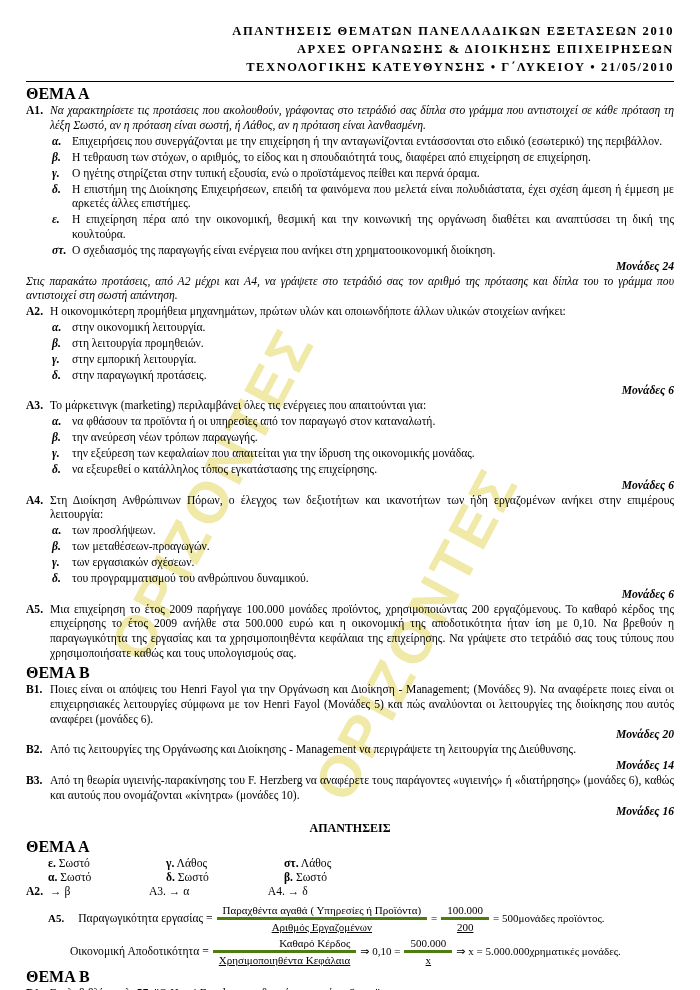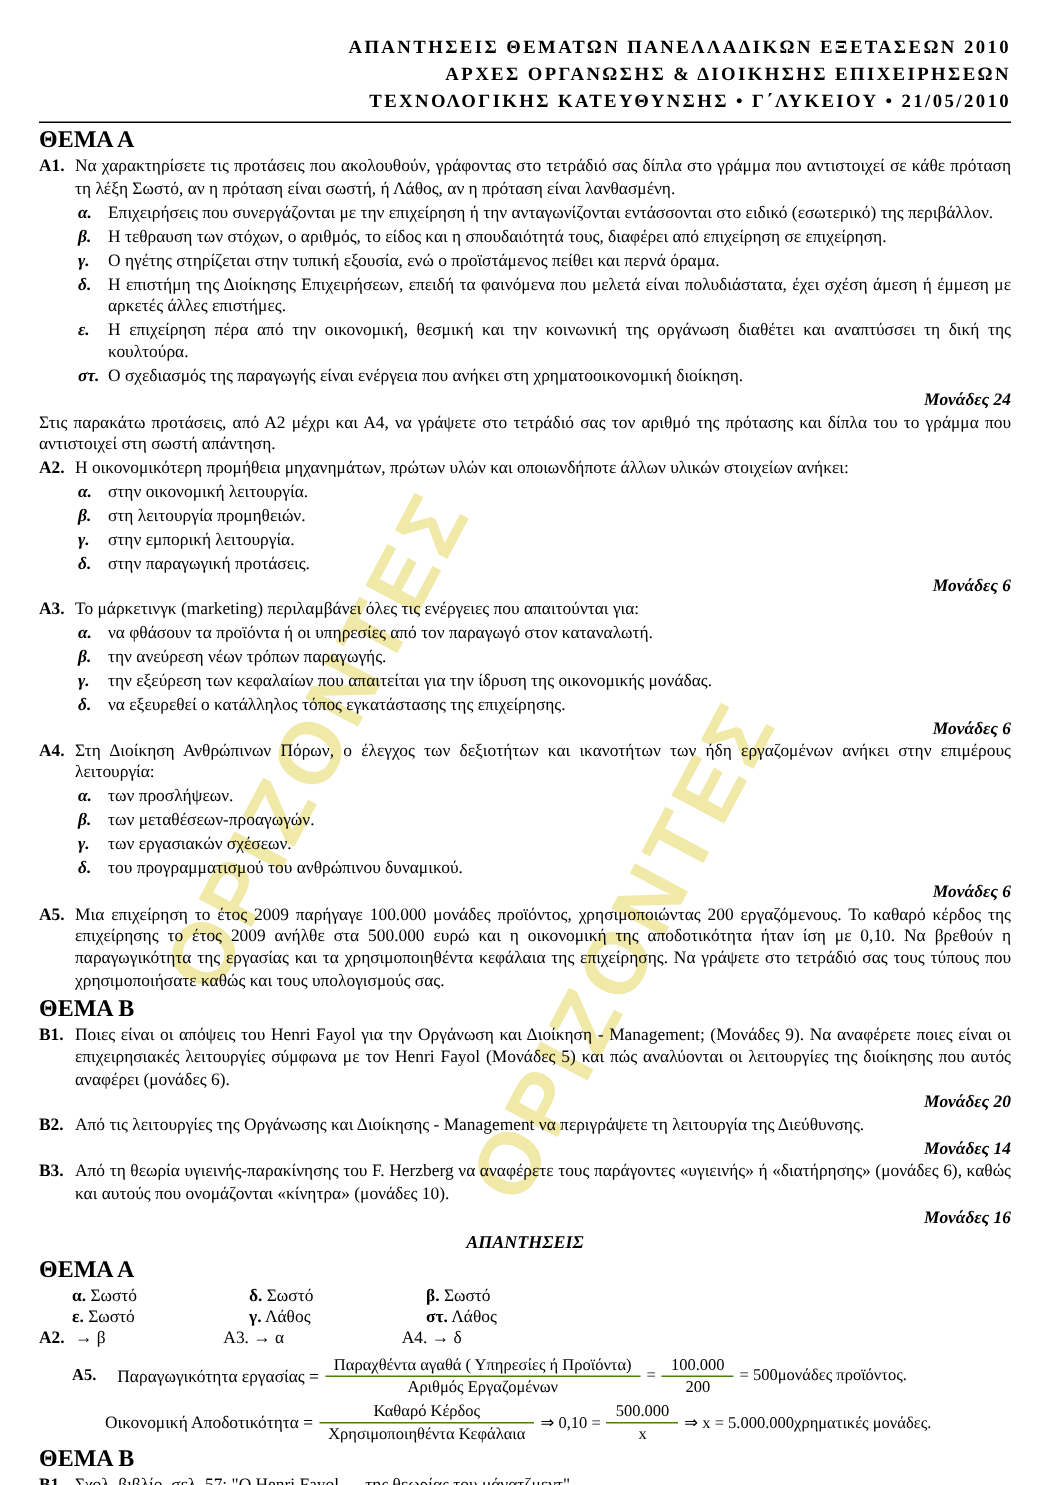--- a/index.html
+++ b/index.html
@@ -10,30 +10,30 @@
   .wm1{left:96px;top:640px;}
   .wm2{left:300px;top:780px;}
   .content{position:relative;z-index:2;}
   .hdr{text-align:right;font-weight:bold;letter-spacing:1.6px;font-size:12.5px;line-height:1.45;}
   .rule{border-top:1.6px solid #000;margin:5px 0 3px 0;}
   .sec{font-weight:bold;font-size:16px;margin:2px 0 1px 0;}
   .row{display:flex;align-items:flex-start;font-size:11.6px;line-height:1.28;margin-bottom:1px;}
   .lbl{font-weight:bold;flex:0 0 auto;width:24px;}
   .sub{flex:0 0 auto;width:20px;font-weight:bold;font-style:italic;text-align:left;}
   .txt{flex:1 1 auto;text-align:justify;}
-  .it{}
+  .it{font-style:italic;}
   .b{font-weight:bold;}
   .indent1{padding-left:26px;}
   .mon{text-align:right;font-weight:bold;font-style:italic;font-size:11.6px;margin:1px 0 2px 0;}
-  .ans-title{text-align:center;font-weight:bold;font-size:12px;margin:3px 0 2px 0;font-style:italic;}
+  .ans-title{text-align:center;font-weight:bold;font-size:12px;margin:3px 0 2px 0;}
   .a1grid{display:flex;font-size:11.6px;padding-left:22px;margin-bottom:1px;}
   .a1cell{width:118px;}
   .frac{display:inline-block;vertical-align:middle;text-align:center;}
-  .frac .num{display:block;border-bottom:1px solid #4d7c0f;padding:0 6px 1px 6px;}
-  .frac .den{display:block;padding:1px 6px 0 6px;}
+  .frac .num{display:block;border-bottom:3px solid #4d7c0f;padding:0 6px 1px 6px;text-align:right;}
+  .frac .den{display:block;padding:1px 6px 0 6px;text-decoration:underline;}
   .eqrow{display:flex;align-items:center;font-size:11px;margin:4px 0 2px 0;padding-left:22px;gap:4px;}
   .eqlabel{font-size:11.6px;}
 </style>
 </head>
 <body>
 
 <div class="page">
 
   <div class="watermark">
     <span class="wm1">ΟΡΙΖΟΝΤΕΣ</span>
@@ -182,28 +182,28 @@
       <div class="lbl">Β3.</div>
       <div class="txt">Από τη θεωρία υγιεινής-παρακίνησης του F. Herzberg να αναφέρετε τους παράγοντες «υγιεινής» ή «διατήρησης» (μονάδες 6), καθώς και αυτούς που ονομάζονται «κίνητρα» (μονάδες 10).</div>
     </div>
     <div class="mon">Μονάδες 16</div>
 
     <div class="ans-title">ΑΠΑΝΤΗΣΕΙΣ</div>
 
     <div class="sec">ΘΕΜΑ Α</div>
 
     <div class="a1grid">
+      <div class="a1cell"><span class="b">ε.</span> <span>Σωστό</span></div>
+      <div class="a1cell"><span class="b">γ.</span> <span>Λάθος</span></div>
+      <div class="a1cell"><span class="b">στ.</span> <span>Λάθος</span></div>
+    </div>
+    <div class="a1grid">
       <div class="a1cell"><span class="b">α.</span> <span>Σωστό</span></div>
       <div class="a1cell"><span class="b">δ.</span> <span>Σωστό</span></div>
       <div class="a1cell"><span class="b">β.</span> <span>Σωστό</span></div>
-    </div>
-    <div class="a1grid">
-      <div class="a1cell"><span class="b">ε.</span> <span>Σωστό</span></div>
-      <div class="a1cell"><span class="b">γ.</span> <span>Λάθος</span></div>
-      <div class="a1cell"><span class="b">στ.</span> <span>Λάθος</span></div>
     </div>
 
     <div class="row">
       <div class="lbl">Α2.</div>
       <div class="txt">
         <span style="display:inline-block;width:96px">→ β</span>
         <span style="display:inline-block;width:116px">Α3.  → α</span>
         <span style="display:inline-block;">Α4.  → δ</span>
       </div>
     </div>

